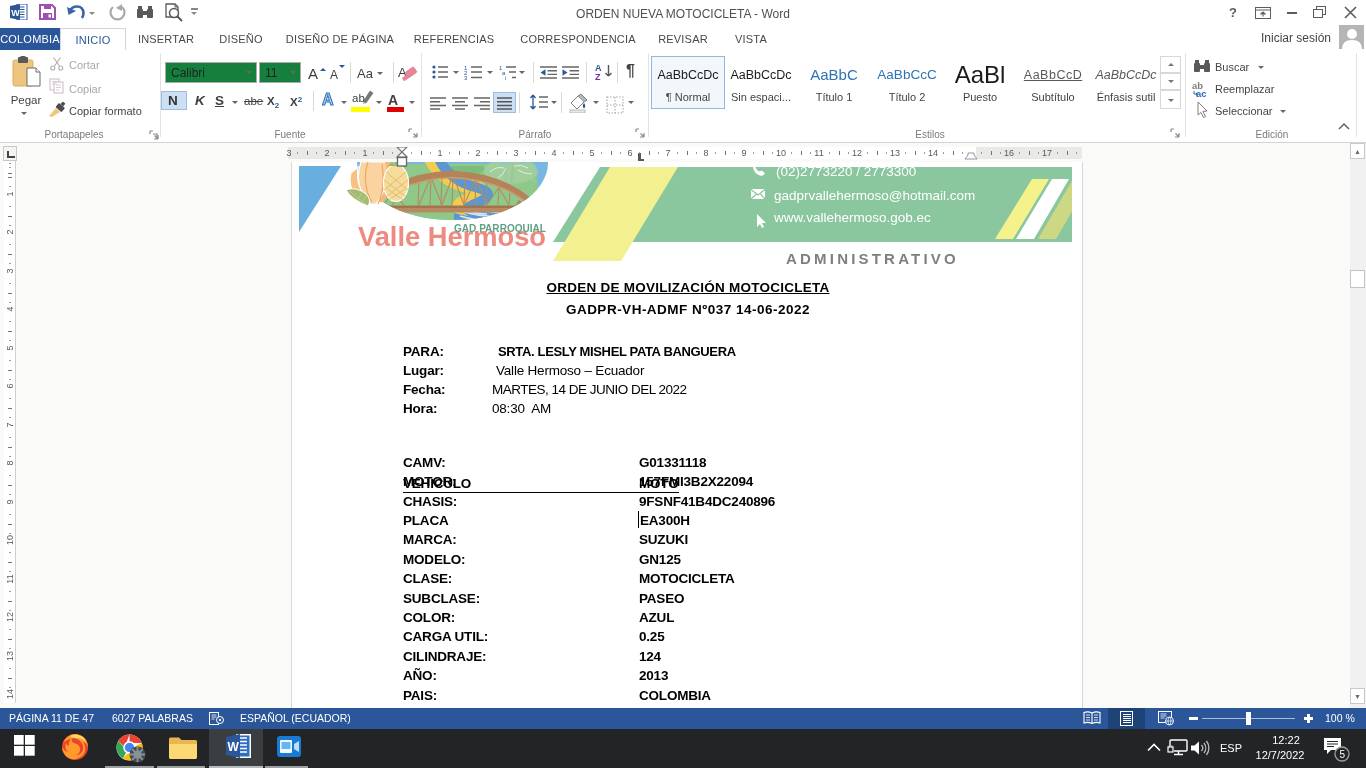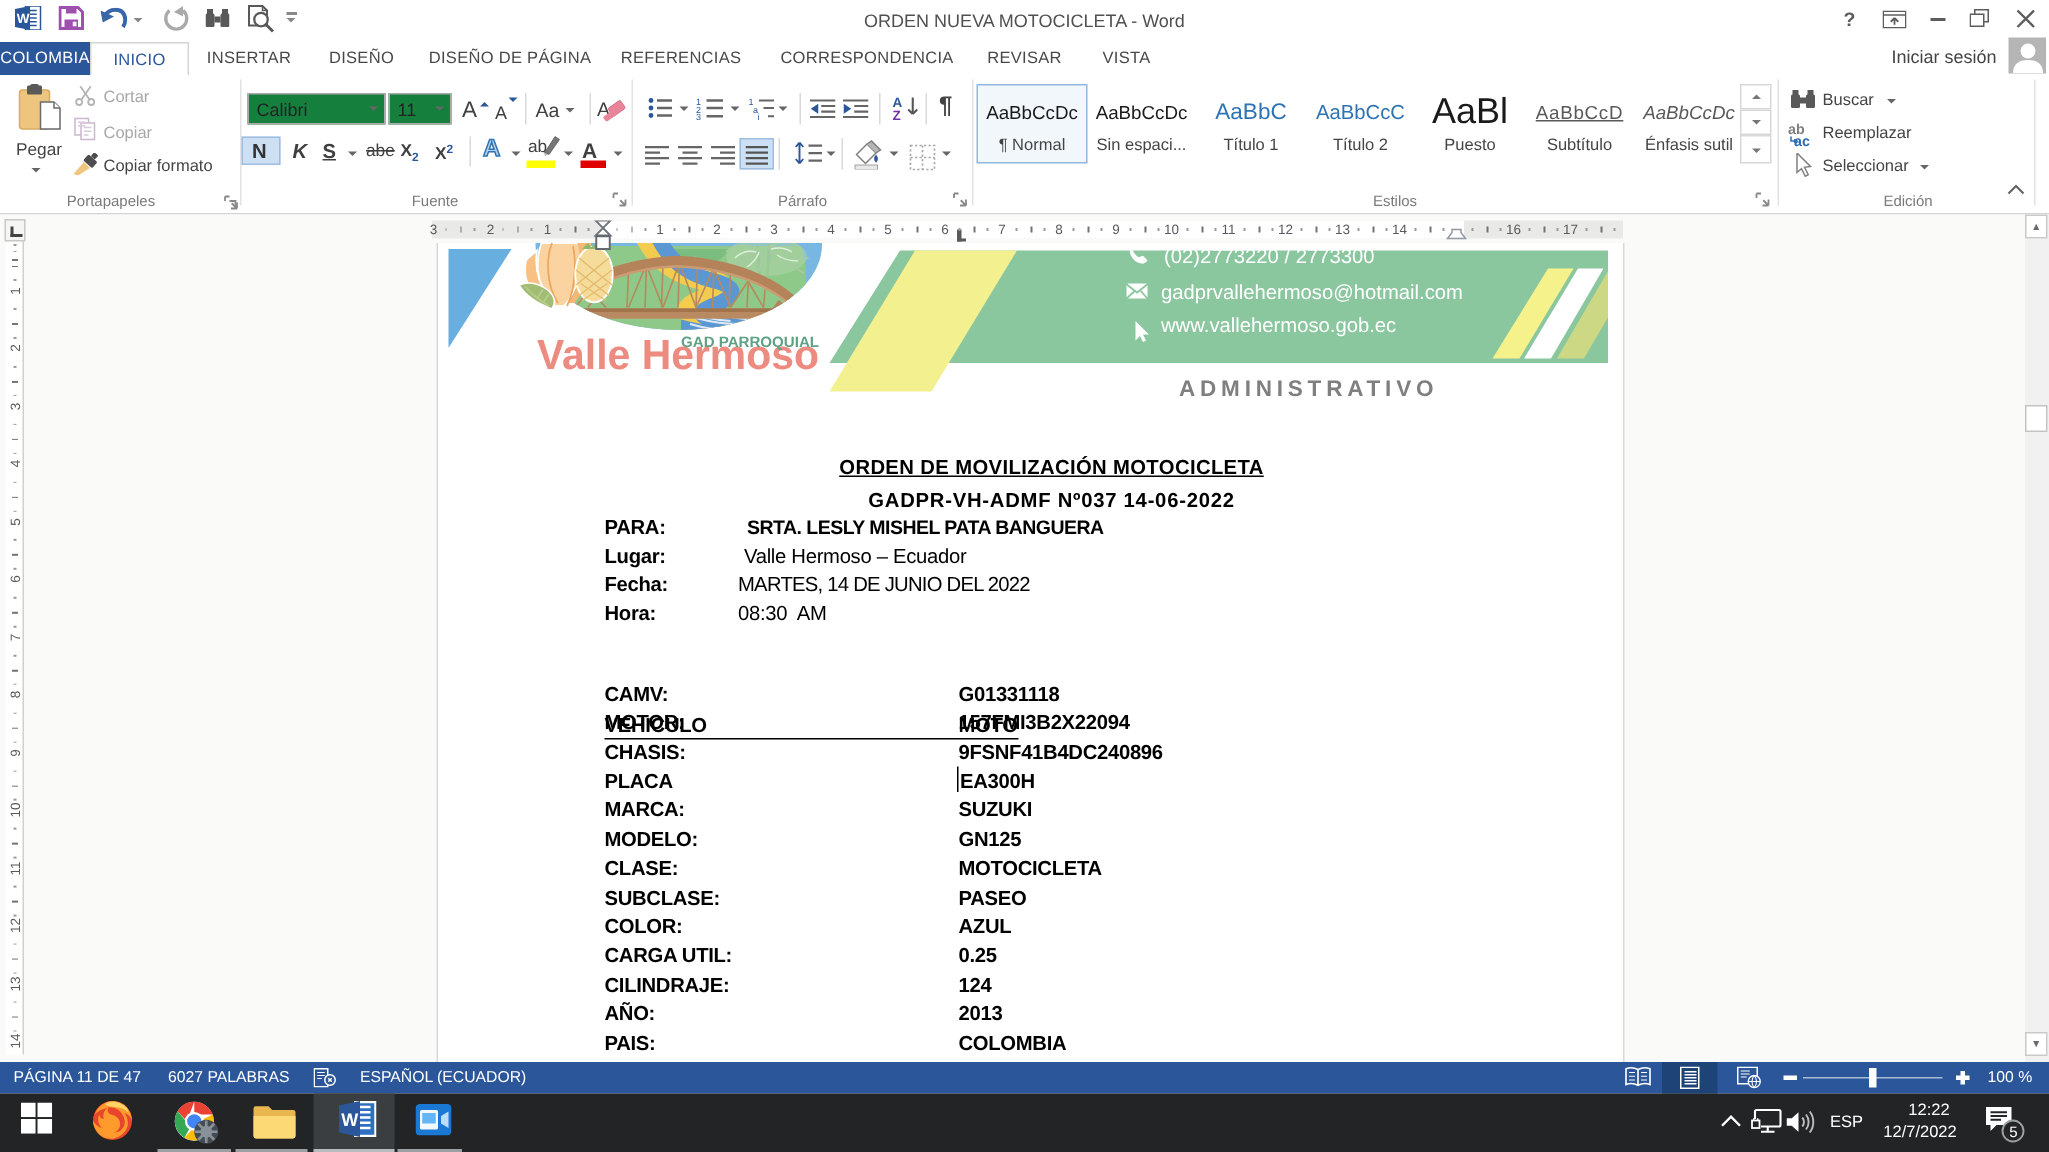--- a/index.html
+++ b/index.html
@@ -60,21 +60,21 @@
 #statusbar .s { position:absolute; top:4px; }
 
 
 #taskbar { position:absolute; left:0; top:729px; width:1366px; height:39px; background:#222426; color:#fff; }
 .tbind { position:absolute; top:37px; height:2px; background:#9da0a2; }
 
 
 #doctext { position:absolute; left:0; top:0; width:792px; height:546px; font-family:"Liberation Sans",sans-serif; }
 .dl { position:absolute; white-space:pre; font-size:13.5px; line-height:17px; color:#000; letter-spacing:-0.2px;}
 .b { font-weight:bold; }
-.ctr { left:13px; width:792px; text-align:center;margin-top:24px; }
+.ctr { left:0; width:792px; text-align:center; }
 </style>
 </head>
 <body>
 
 <div id="titlebar">
   <div id="title-text">ORDEN NUEVA MOTOCICLETA - Word</div>
   <div id="qat">
     <svg style="position:absolute;left:10px;top:4px;" width="18" height="16" viewBox="0 0 18 16">
       <rect x="7" y="0" width="10" height="16" fill="#fff" stroke="#2b579a"></rect>
       <path d="M9.5 3 h5 M9.5 5.5 h5 M9.5 8 h5 M9.5 10.5 h5 M9.5 13 h5" stroke="#2b579a" stroke-width="1"></path>

